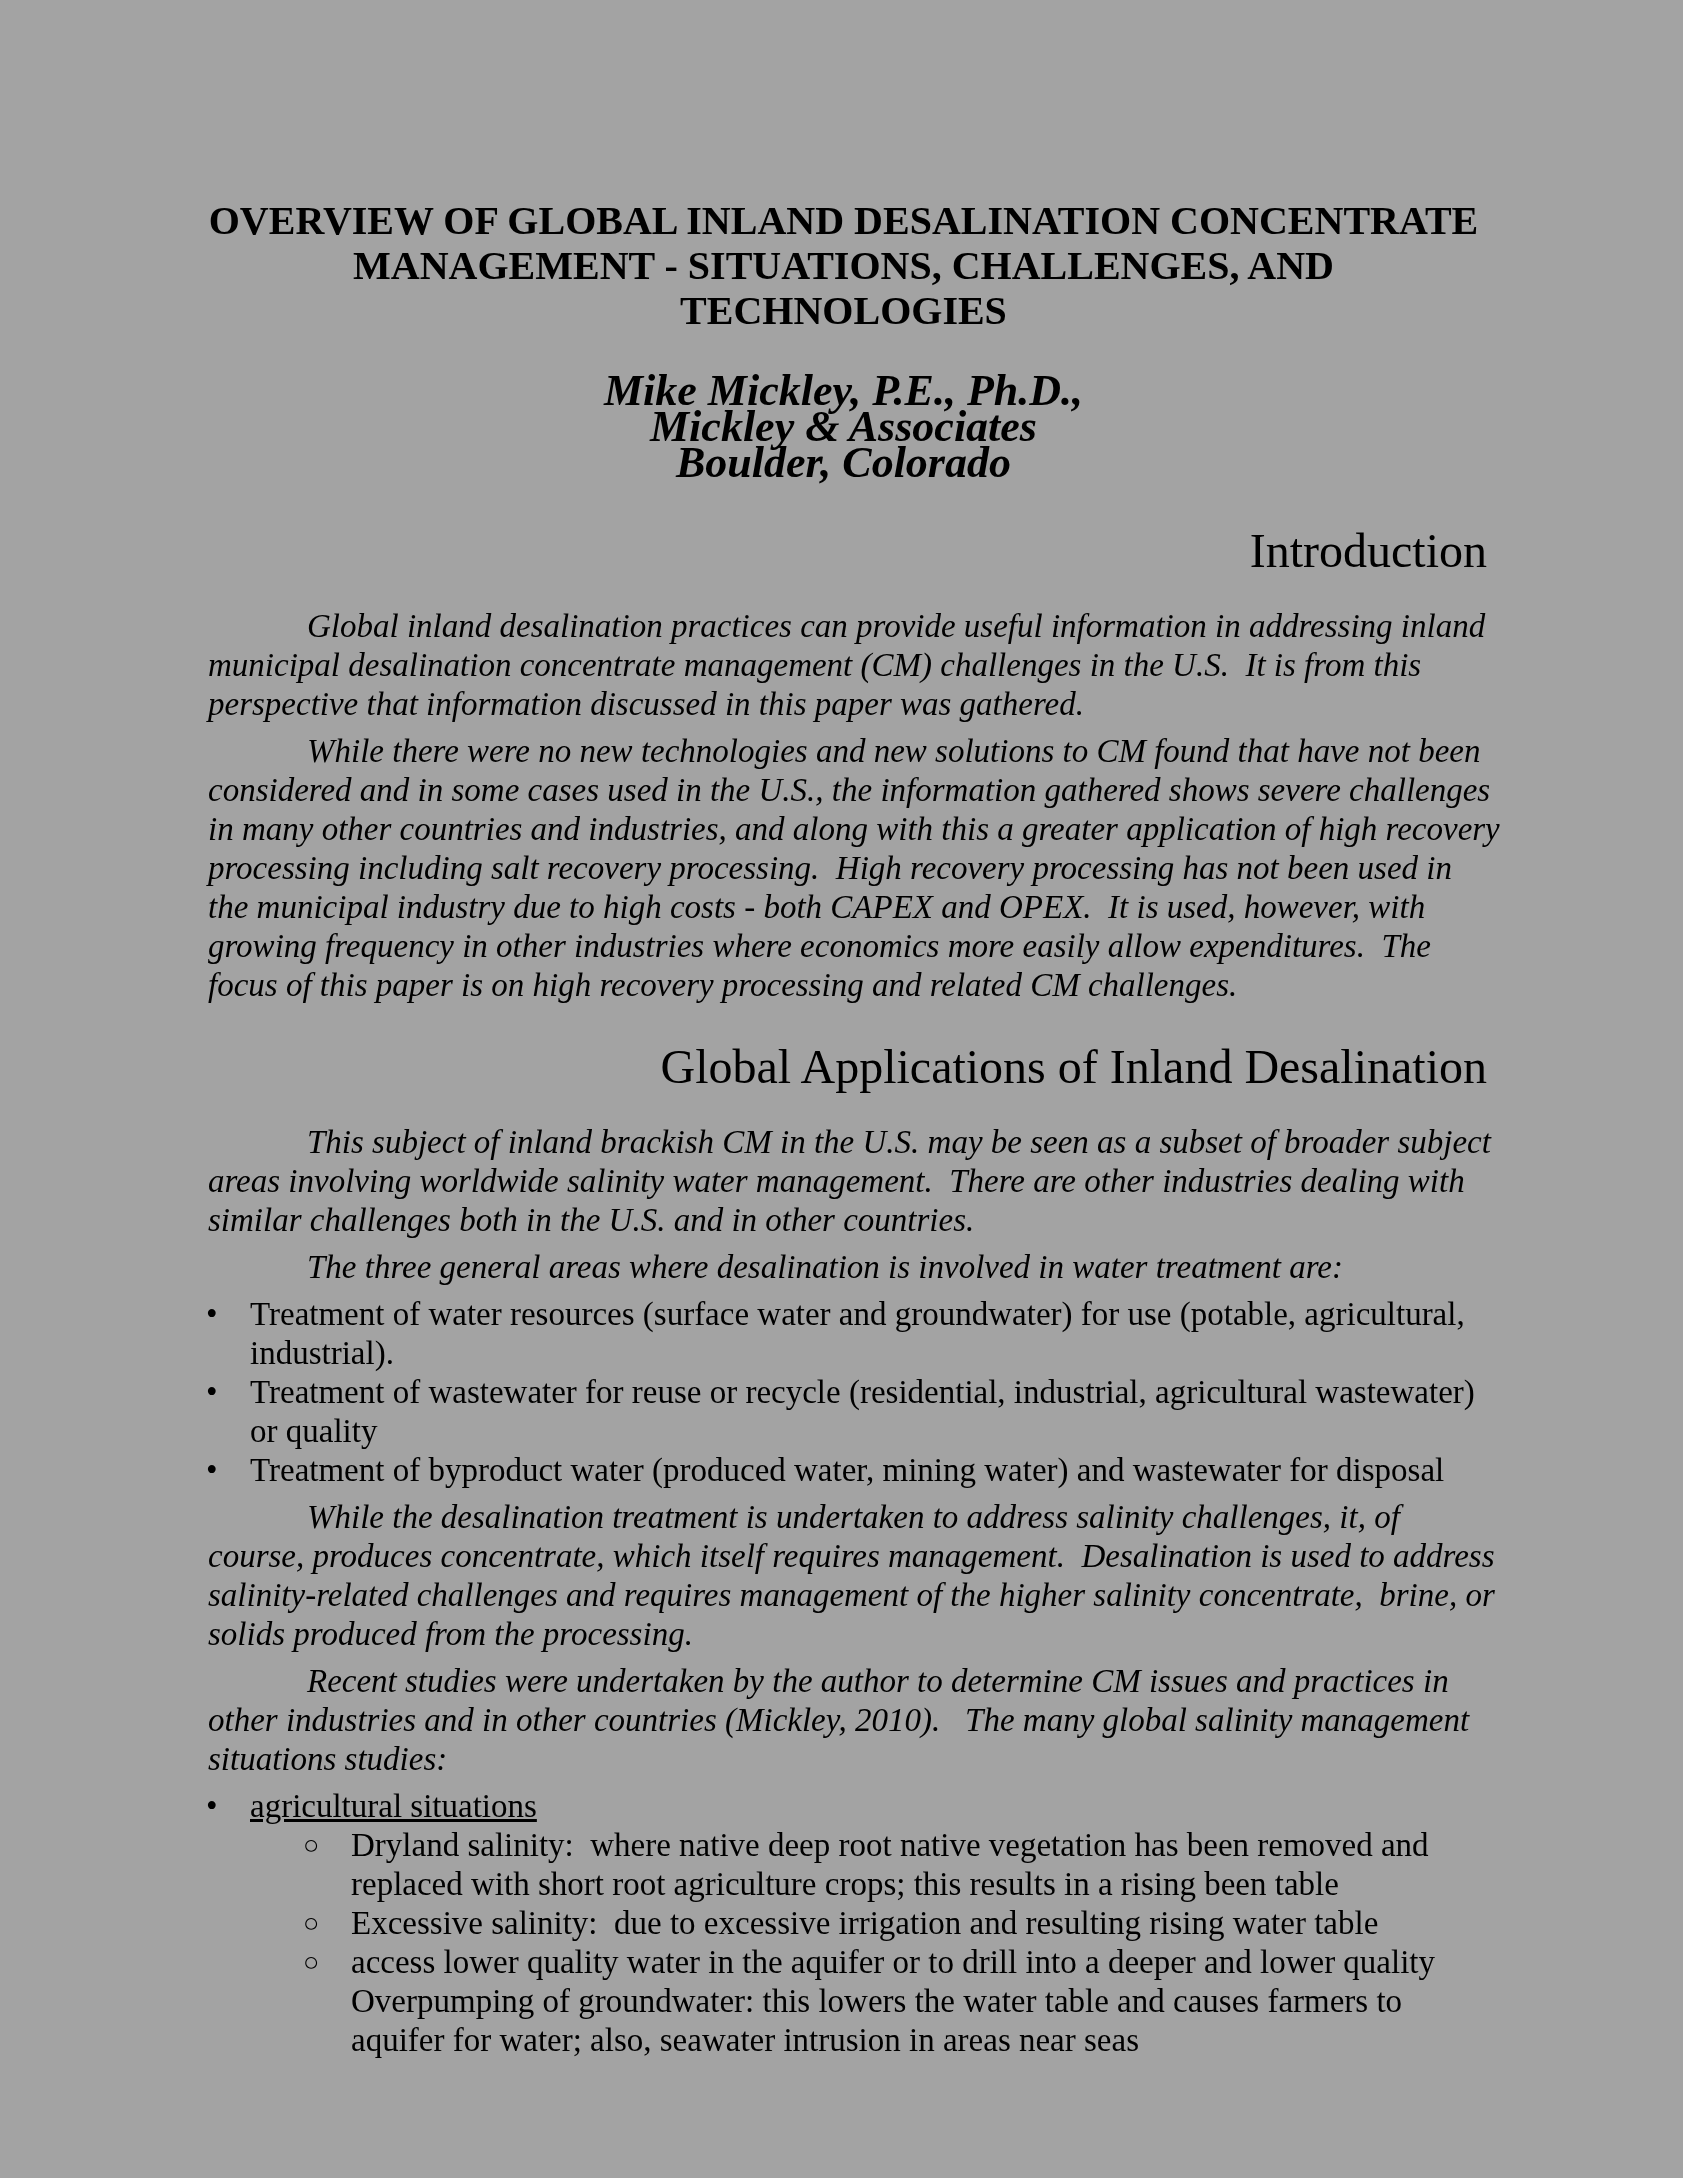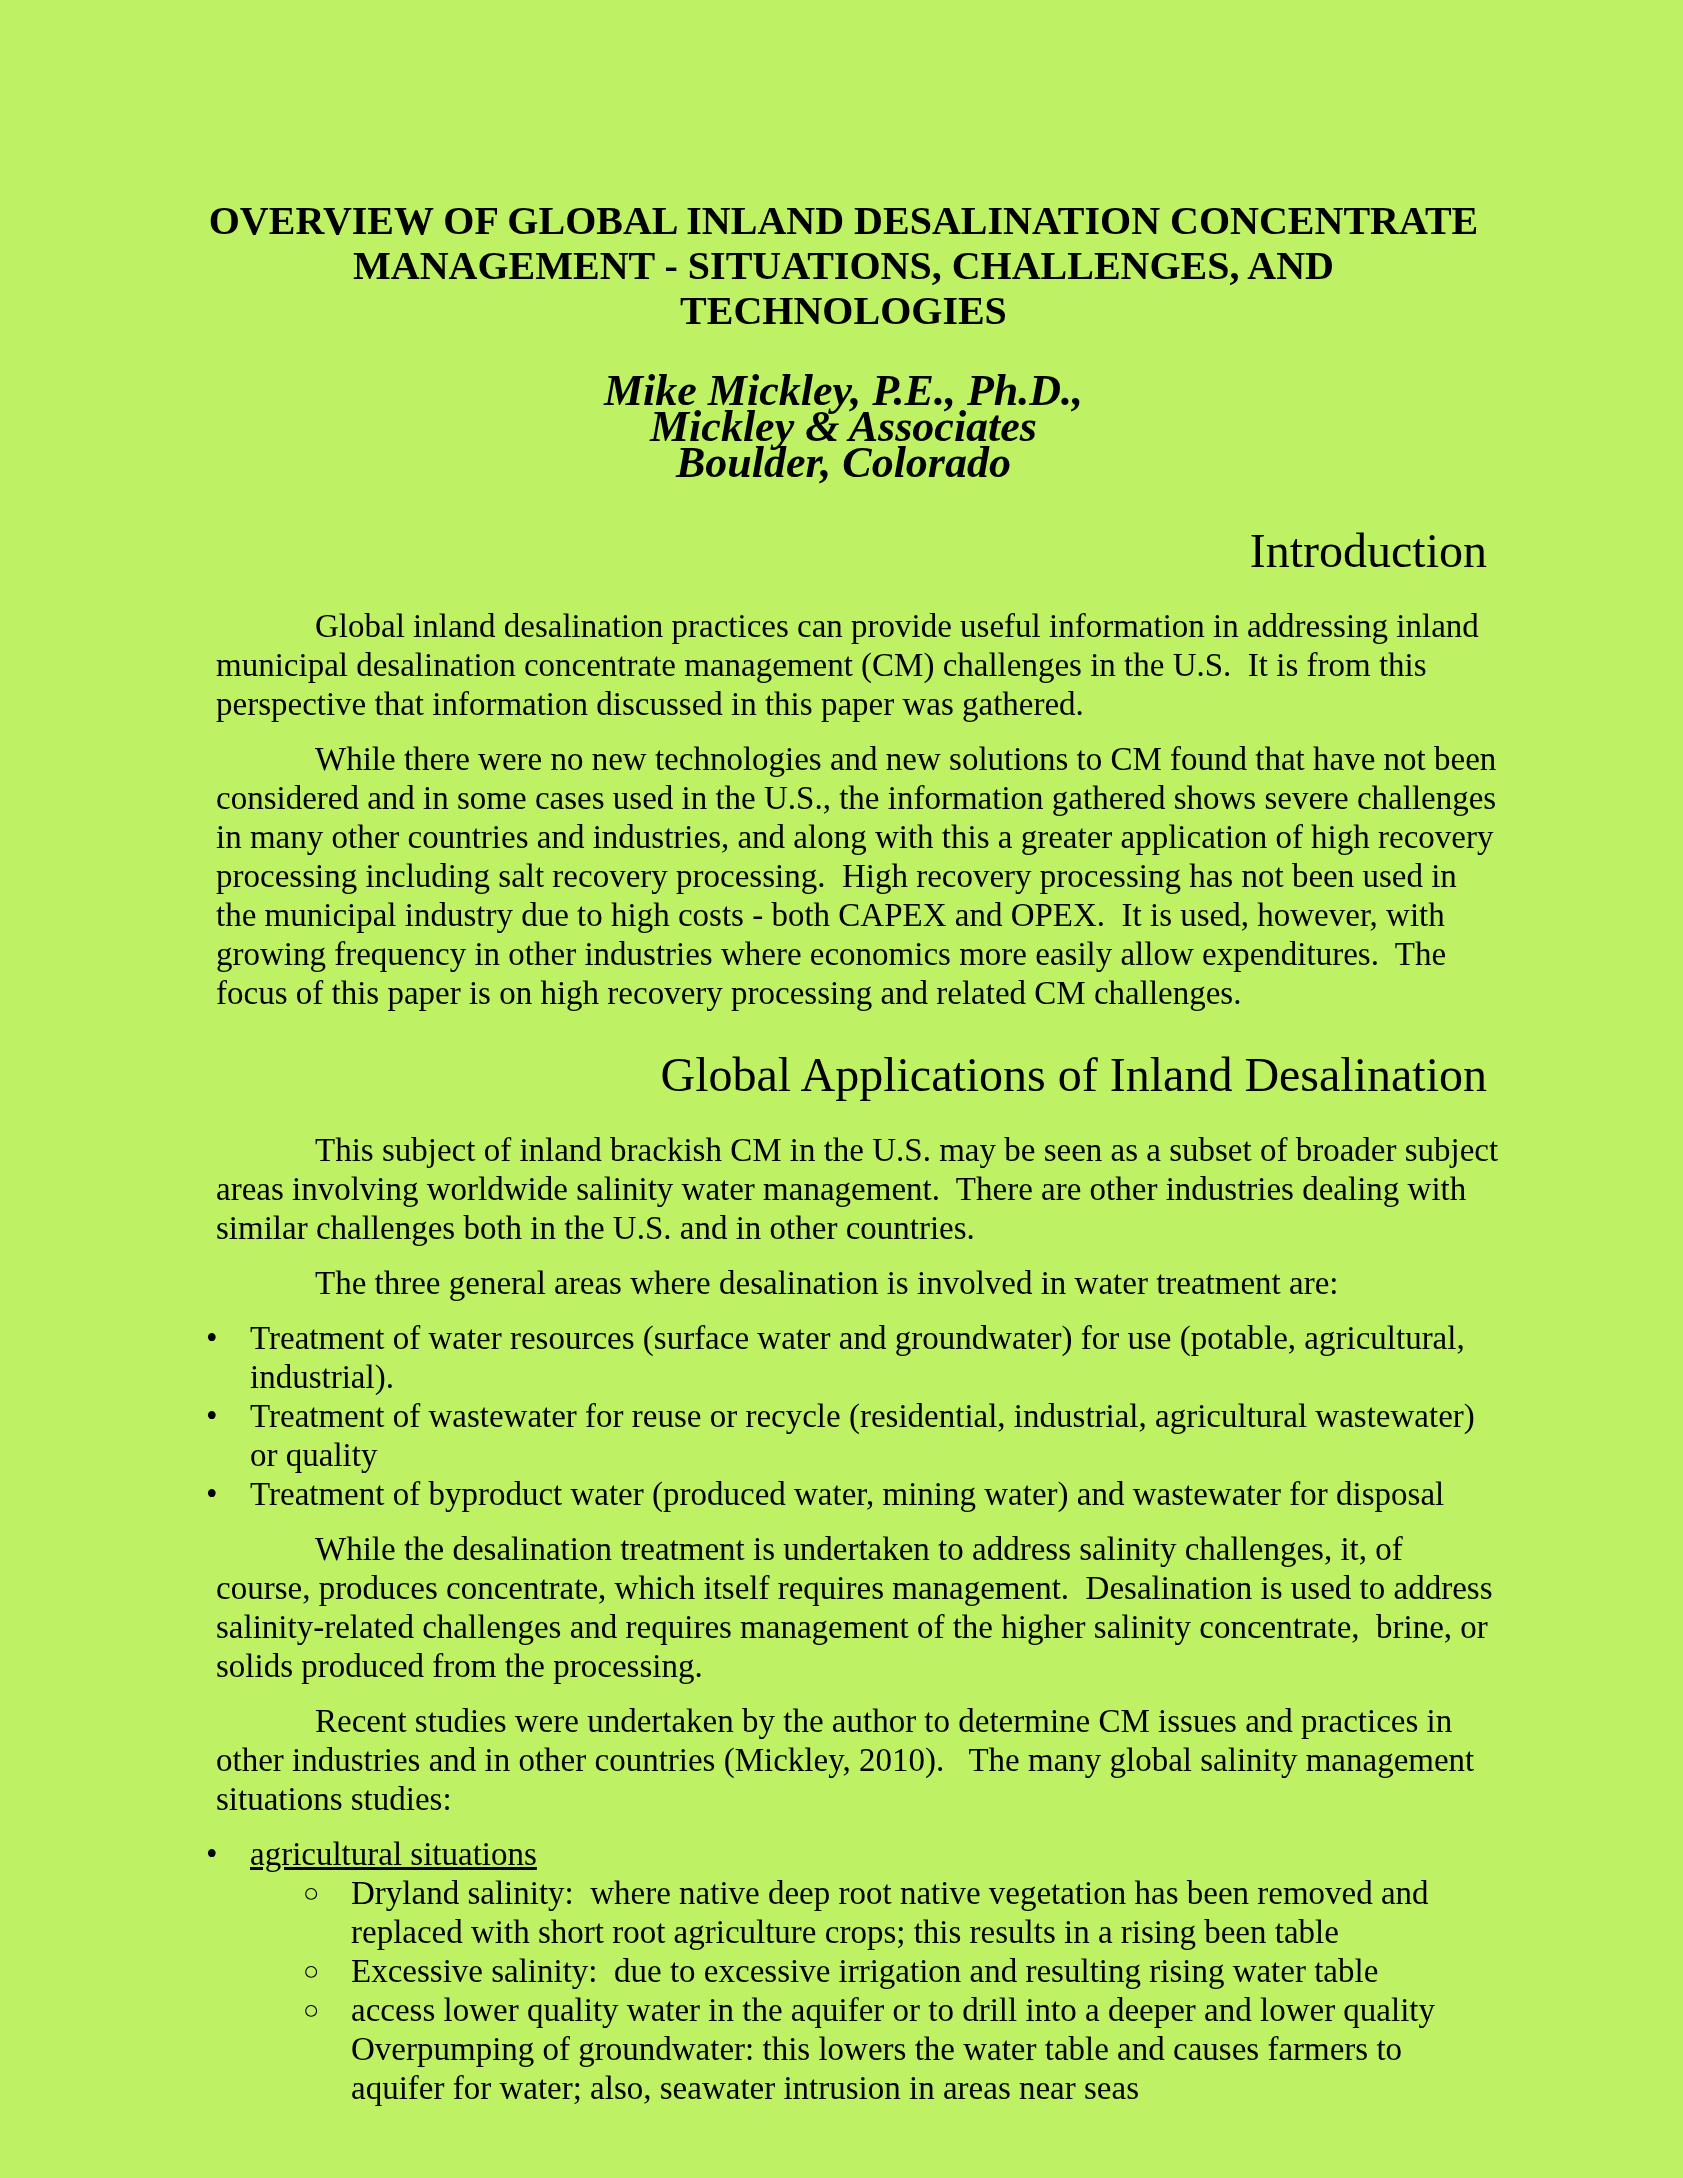--- a/index.html
+++ b/index.html
@@ -5,21 +5,21 @@
   html, body {
     margin: 0;
     padding: 0;
     background: #808080;
   }
   .paper {
     position: relative;
     width: 1683px;
     height: 2178px;
     margin: 0 auto;
-    background: #bef264;
+    background: #a3a3a3;
     color: #000000;
     font-family: "Liberation Serif", "DejaVu Serif", serif;
     box-sizing: border-box;
     padding-top: 198px;
     overflow: hidden;
   }
   .content {
     margin-left: 200px;
     width: 1287px;
   }
@@ -39,21 +39,22 @@
     text-align: center;
   }
   .heading {
     font-size: 48px;
     line-height: 46px;
     font-weight: normal;
     text-align: right;
     margin: 39px 0 33px 0;
   }
   .para {
-    margin: 16px;
+    margin: 8px;
+    font-style: italic;
   }
   .line {
     font-size: 33px;
     line-height: 39px;
     white-space: pre;
   }
   .para .line.first {
     text-indent: 99px;
   }
   .bullet {

